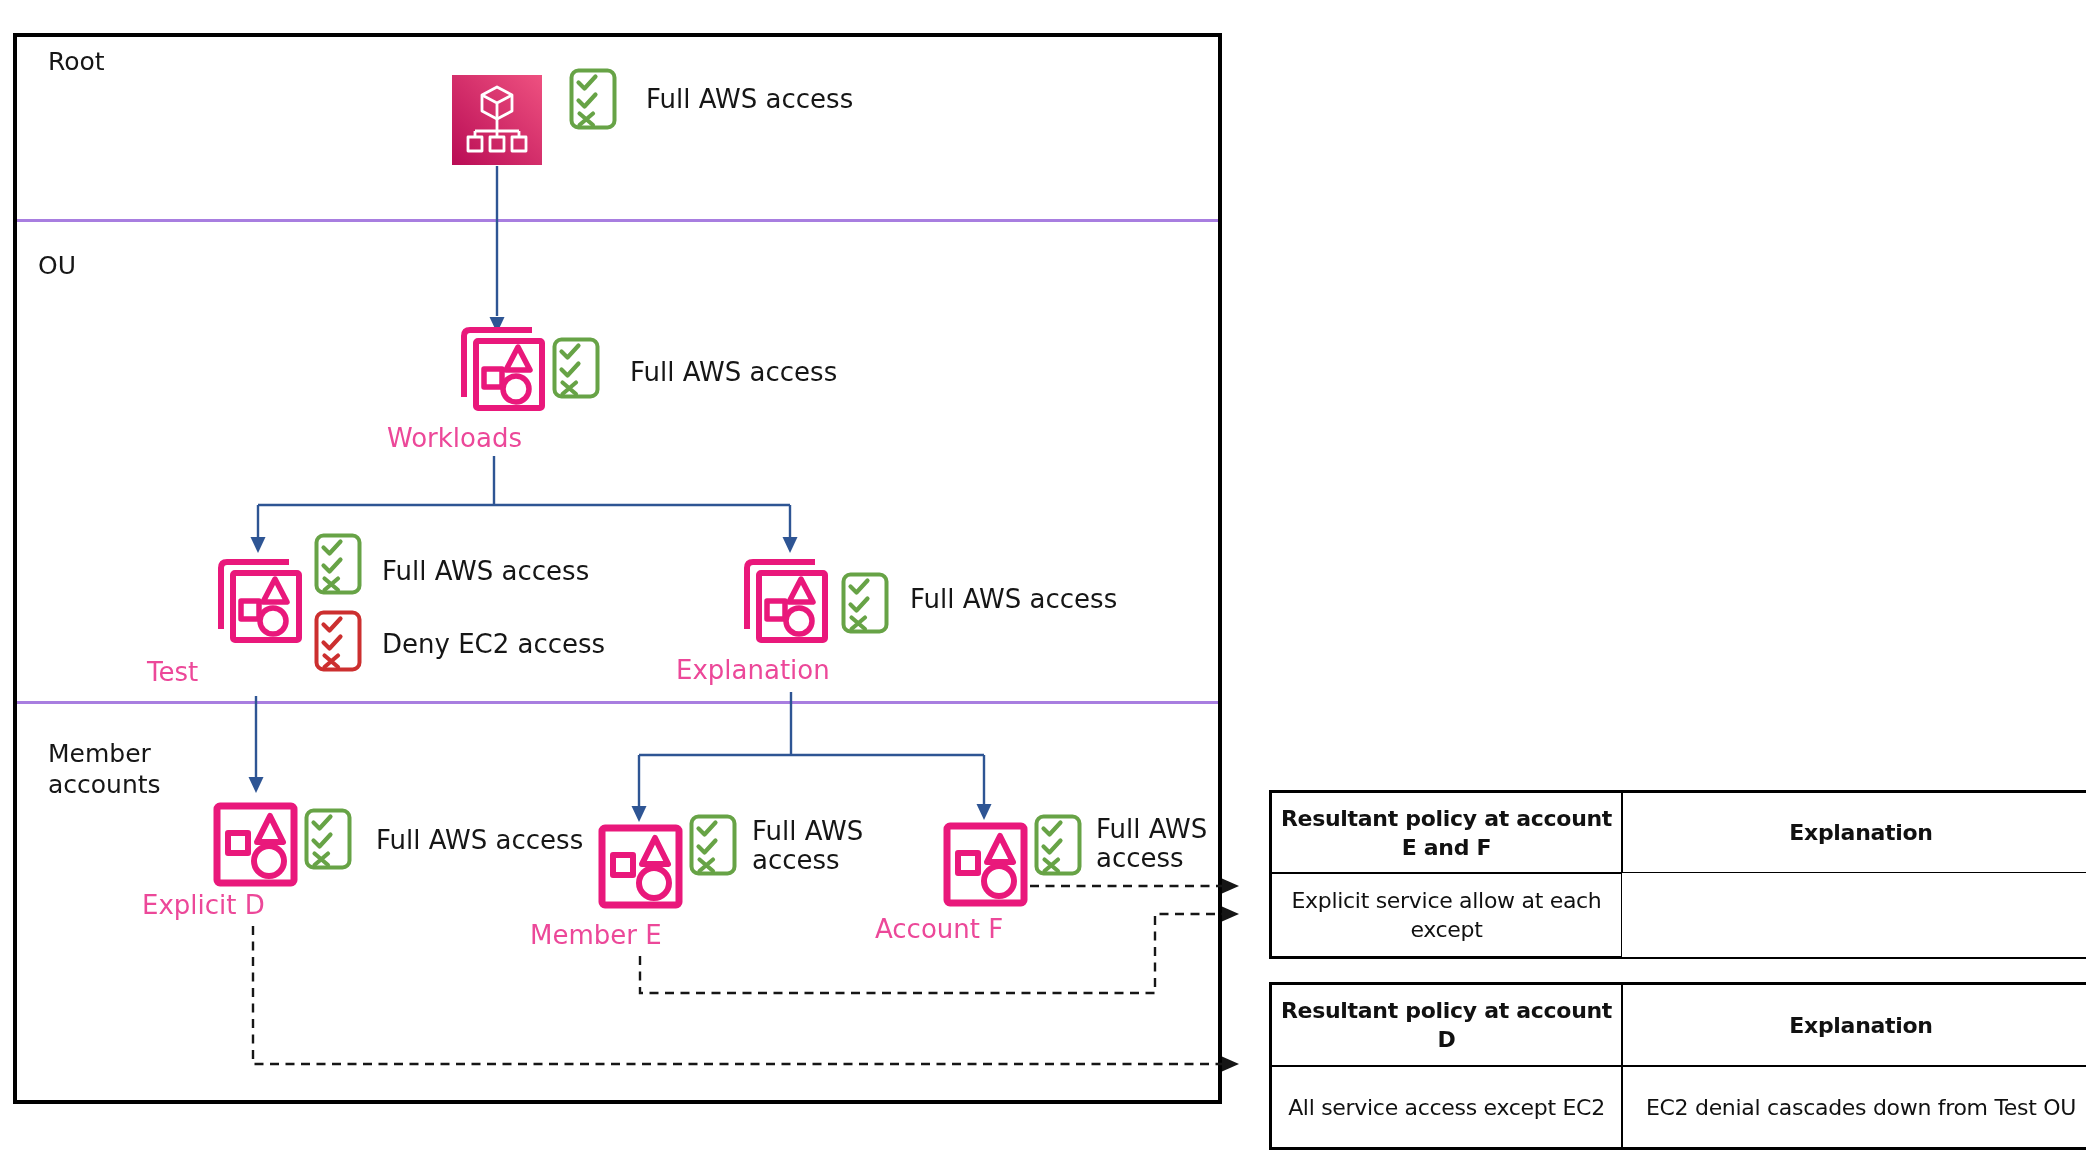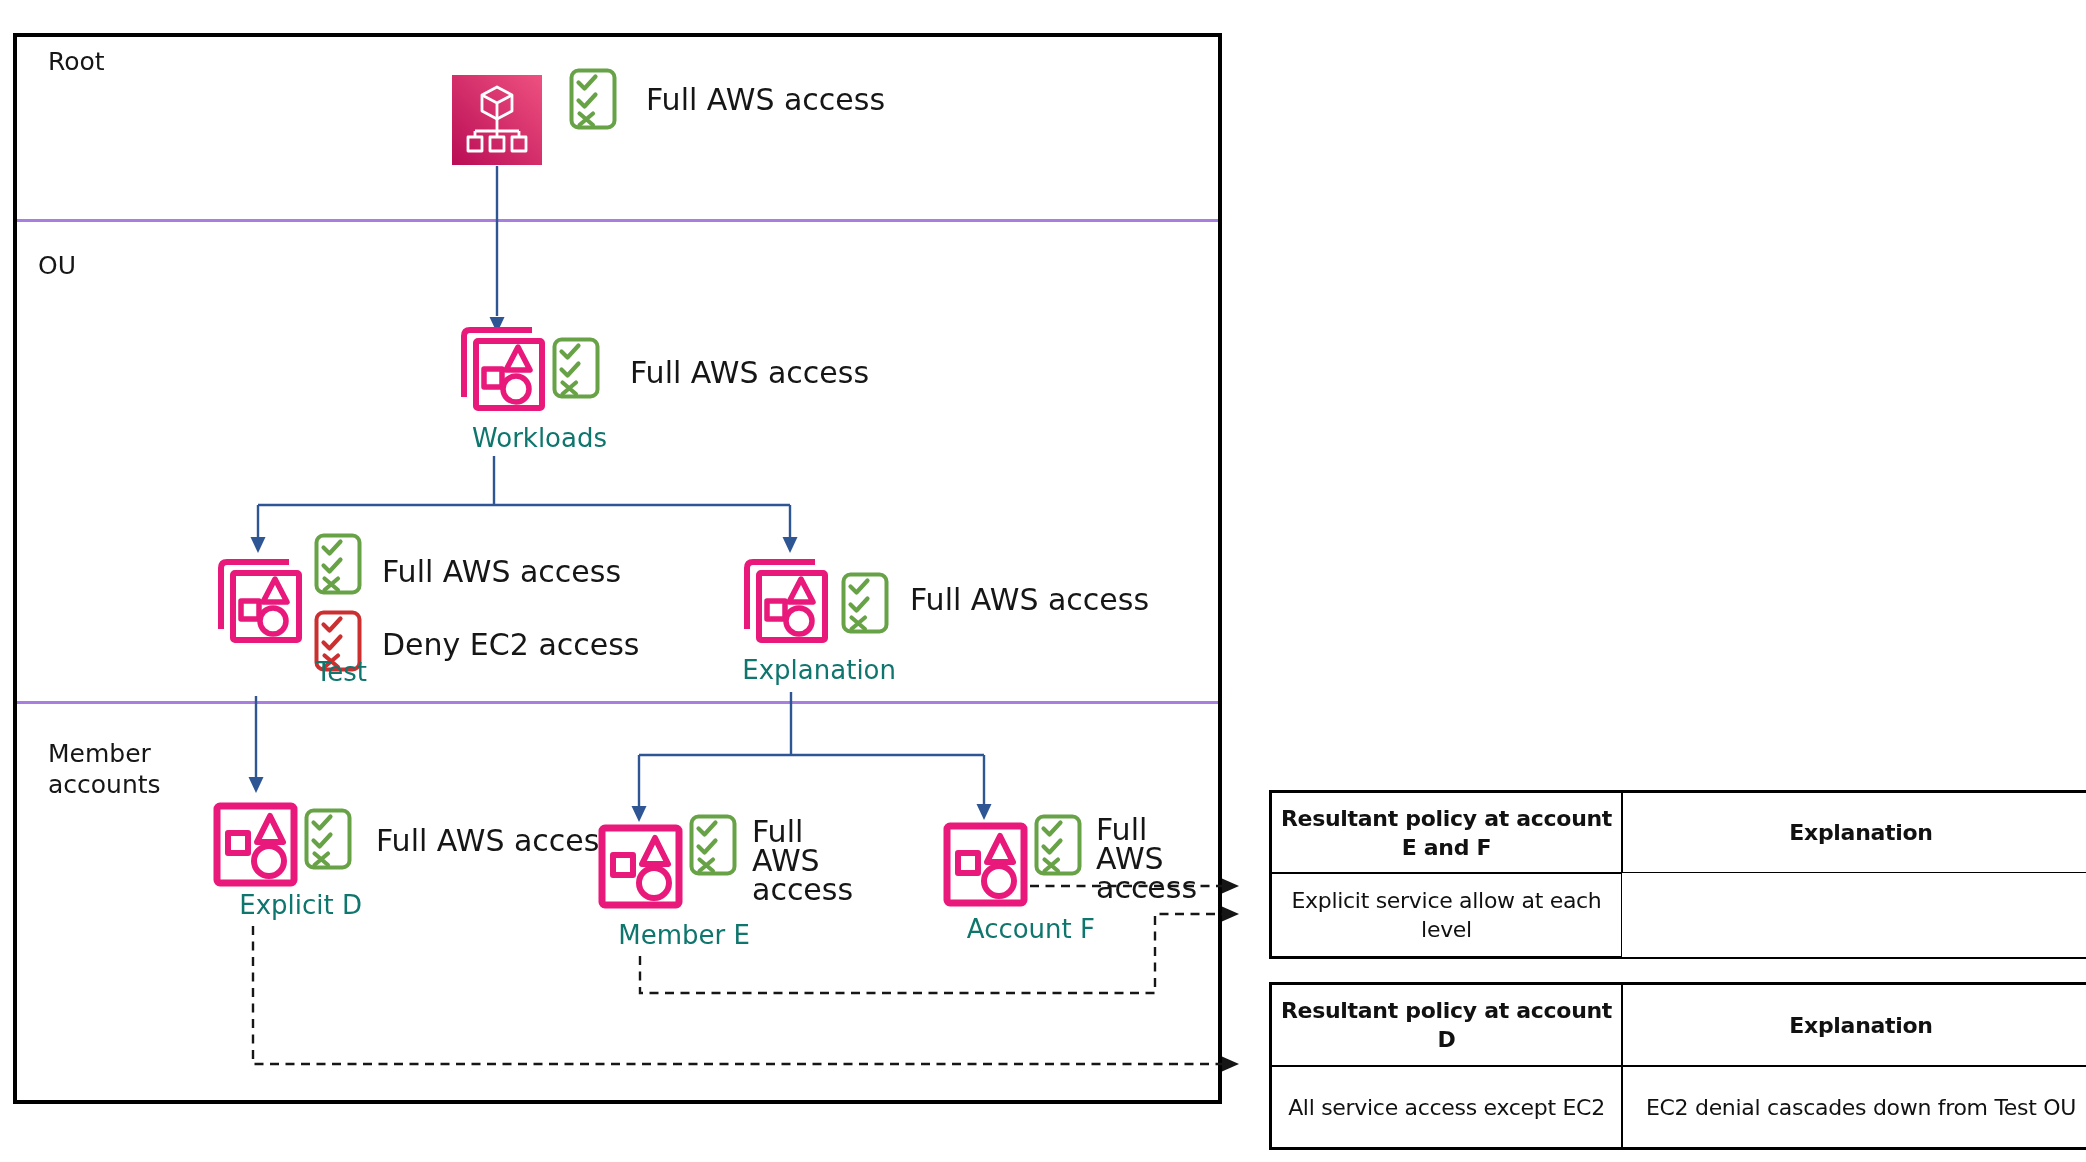--- a/index.html
+++ b/index.html
@@ -11,25 +11,25 @@
     position: absolute; left: 13px; top: 33px; width: 1209px; height: 1071px;
     border: 4px solid #000; background: transparent;
   }
   .sep-line {
     position: absolute; left: 17px; width: 1201px; height: 3px; background: #a87ee0;
   }
 
   .section-label { position: absolute; font-size: 25px; color: #161616; line-height: 31px; }
 
   .node-label {
-    position: absolute; width: 220px; text-align: right;
-    font-size: 26px; color: #0f766e; white-space: nowrap;
+    position: absolute; width: 220px; text-align: left;
+    font-size: 26px; color: #ec4899; white-space: nowrap;
   }
   .policy-label {
-    position: absolute; font-size: 30px; color: #161616; line-height: 29px;
+    position: absolute; font-size: 26px; color: #161616; line-height: 29px;
   }
 
   .icon { position: absolute; display: block; }
   .check-green { color: #67a346; }
   .check-red   { color: #cc2f2f; }
   .pink        { color: #e9187b; }
 
   svg.overlay { position: absolute; left: 0; top: 0; width: 2086px; height: 1162px; pointer-events: none; }
 
   
@@ -200,21 +200,21 @@
 <svg class="icon check-green" style="left:1034px; top:814px" width="48" height="62">
     <use href="#sym-check"></use>
   </svg>
 <div class="policy-label" style="left:1096px; top:815px; width:120px">Full AWS access</div>
 <div class="node-label" style="left:875px; top:914px">Account F</div>
 
 <div class="ptable" id="table-ef">
   <div class="cell hdr">Resultant policy at account
 E and F</div>
   <div class="cell hdr">Explanation</div>
-  <div class="cell">Explicit service allow at each level</div>
+  <div class="cell">Explicit service allow at each except</div>
 </div>
 
 <div class="ptable" id="table-d">
   <div class="cell hdr">Resultant policy at account
 D</div>
   <div class="cell hdr">Explanation</div>
   <div class="cell">All service access except EC2</div>
   <div class="cell">EC2 denial cascades down from Test OU</div>
 </div>
 

